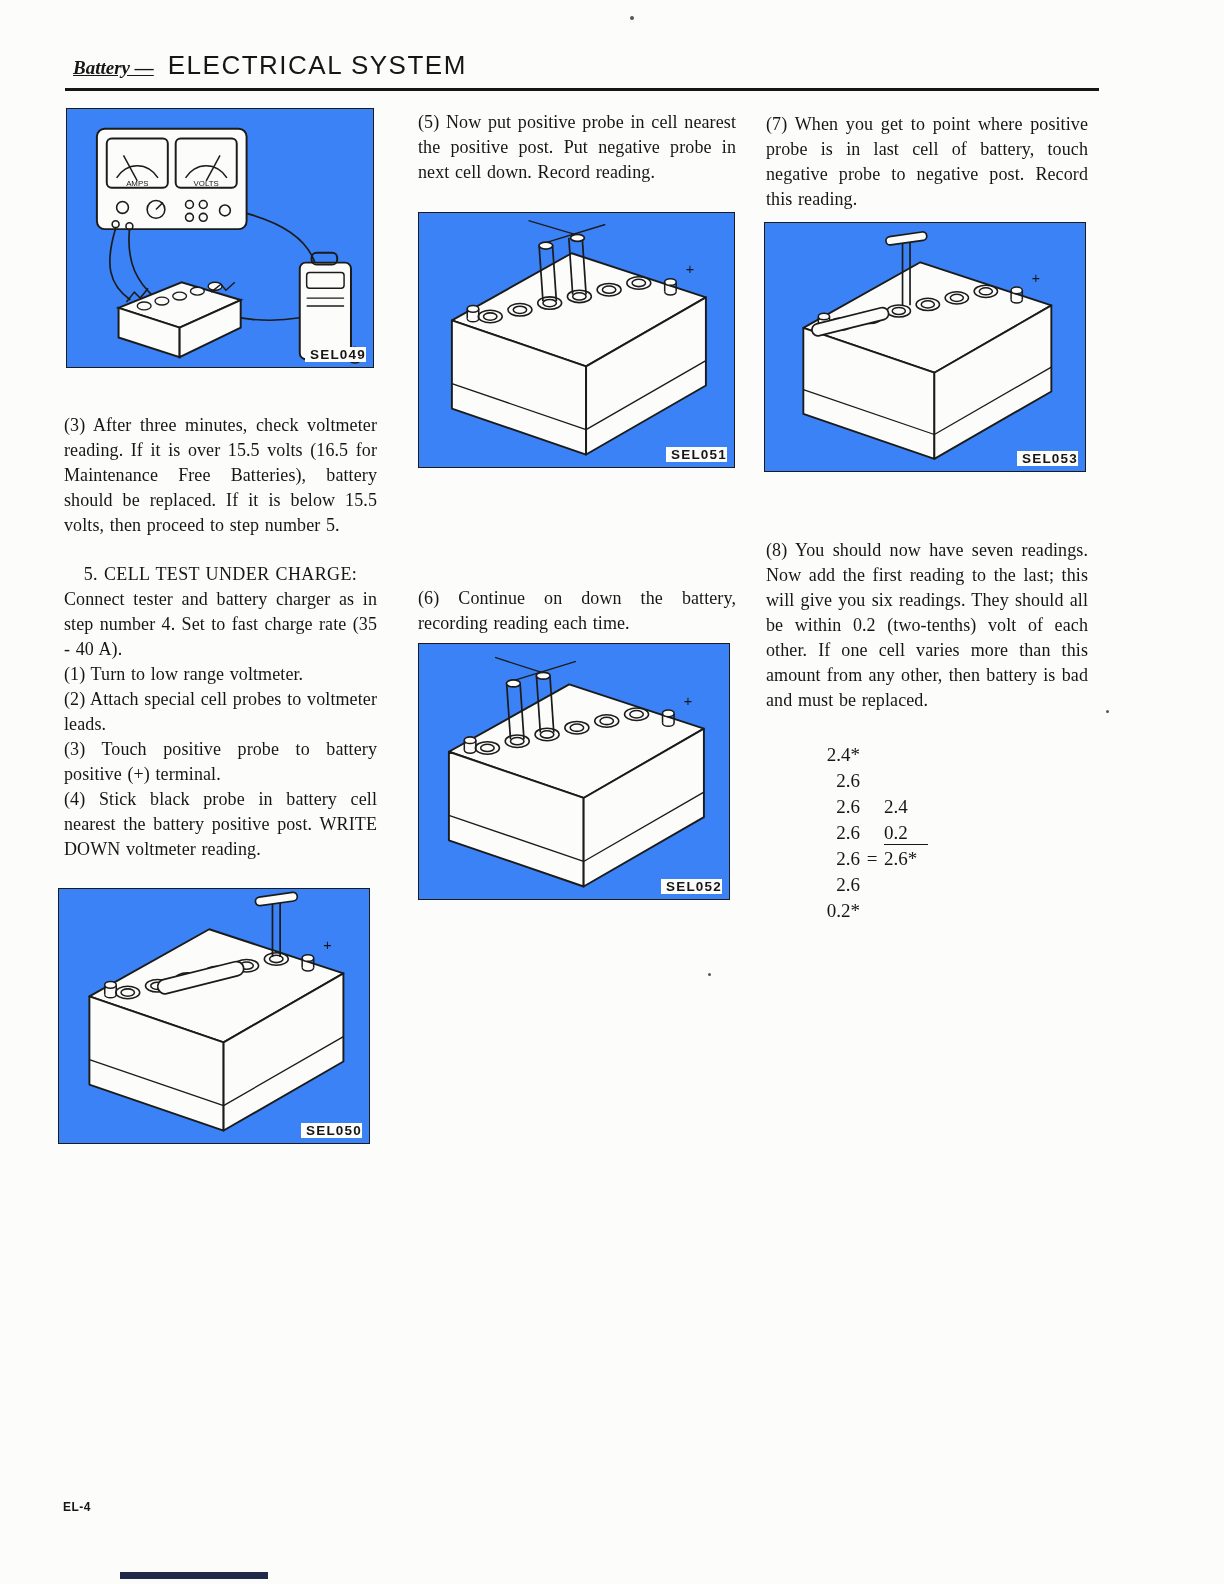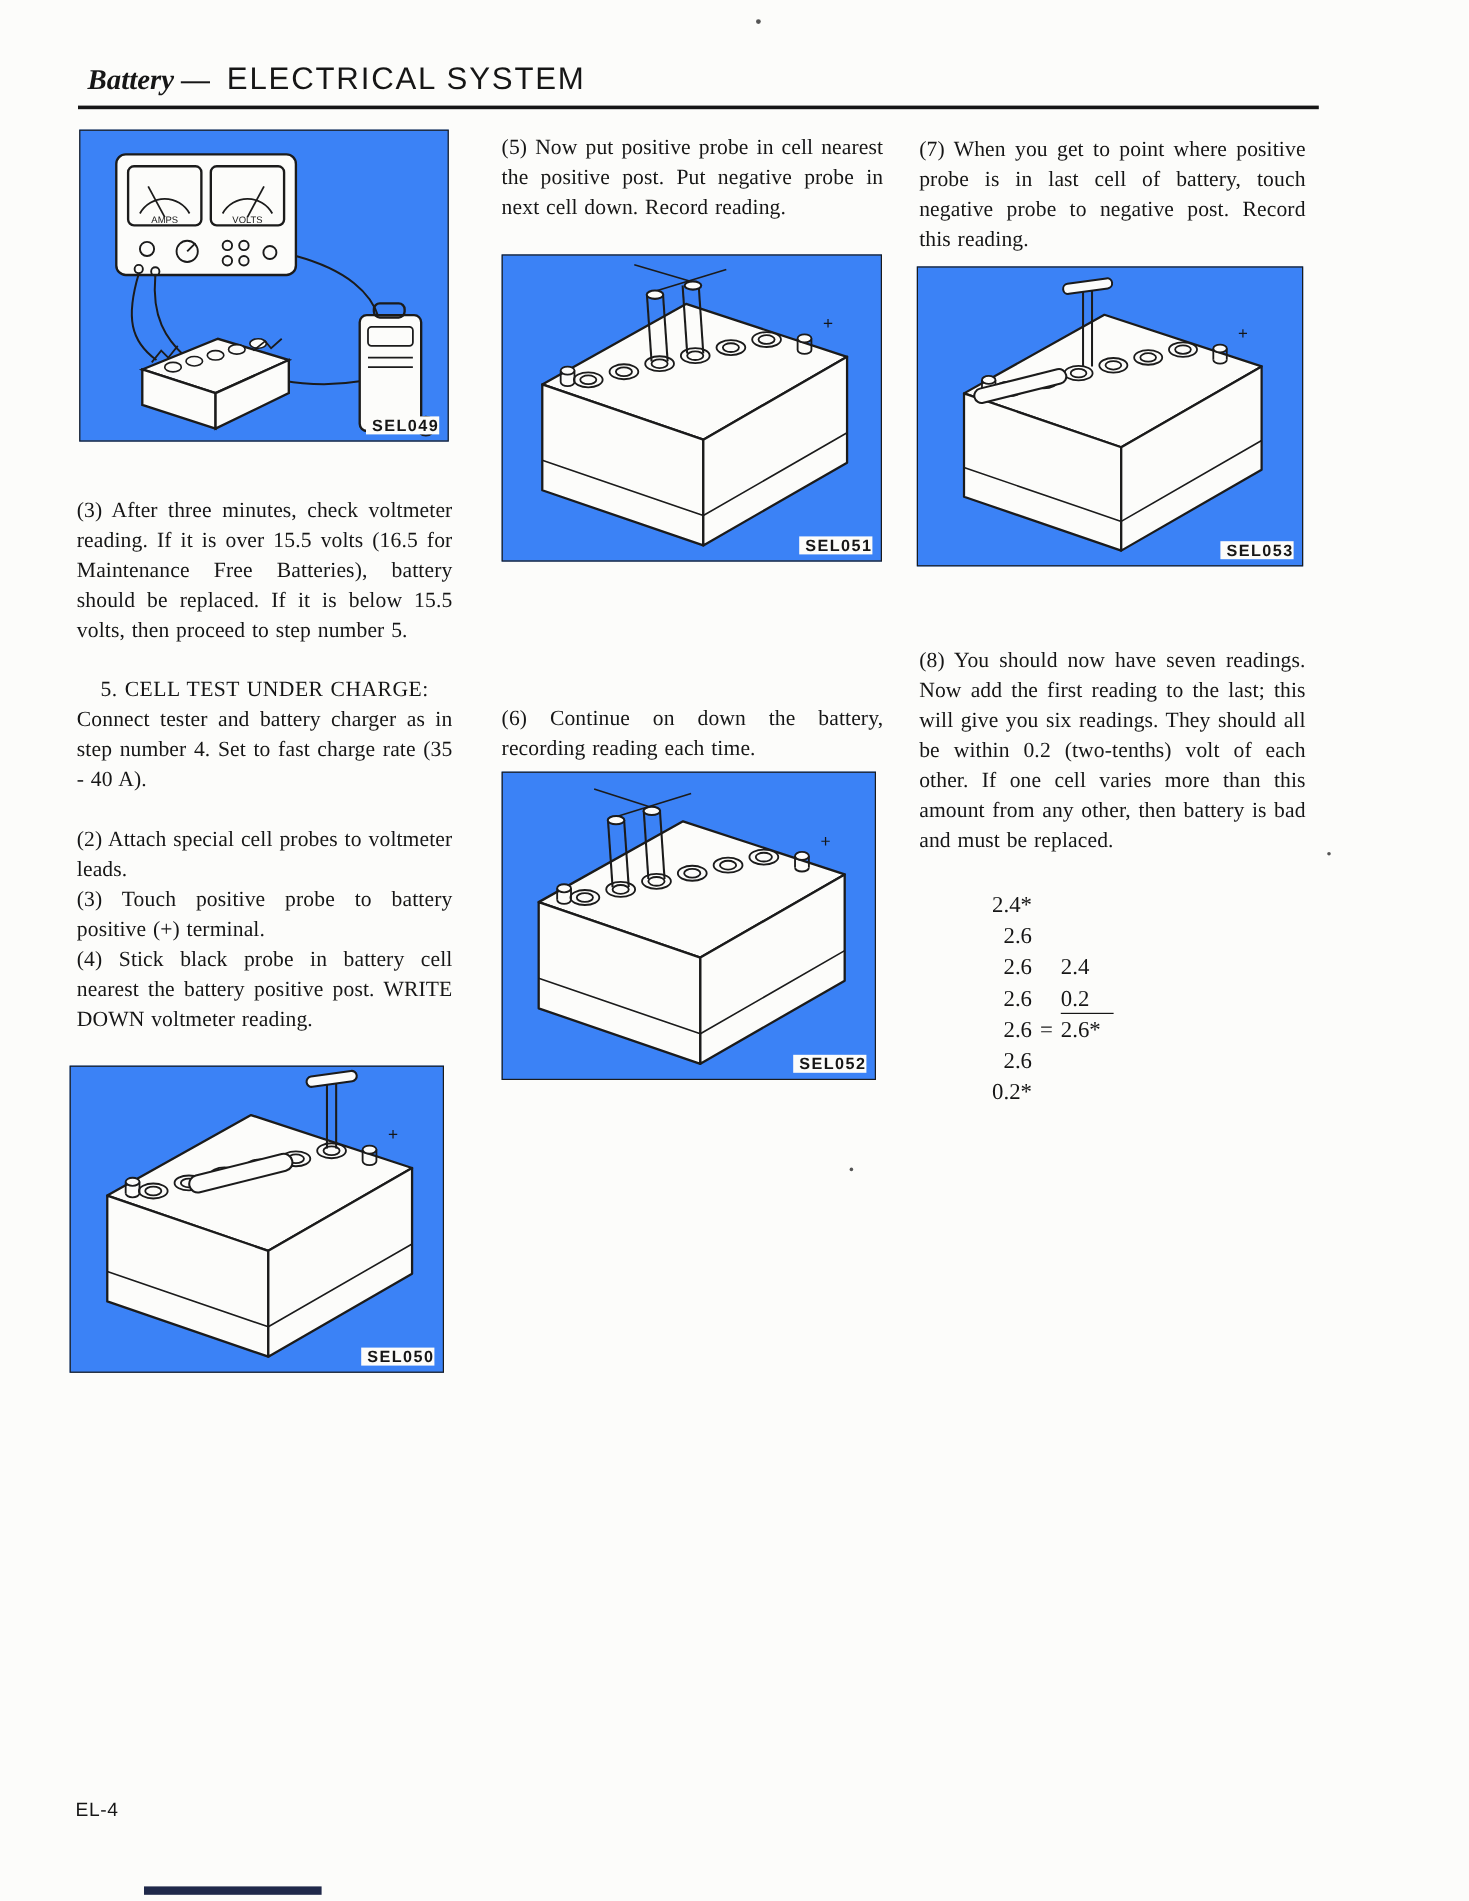--- a/index.html
+++ b/index.html
@@ -3,21 +3,21 @@
 <meta charset="utf-8">
 <style>
   * { margin:0; padding:0; box-sizing:border-box; }
   html,body { background:#ffffff; }
   .page {
     position:relative; width:1224px; height:1584px; margin:0 auto;
     background:#fcfcfa; color:#161616; overflow:hidden;
     font-family:"Liberation Serif", serif;
   }
   .hdr { position:absolute; left:73px; top:50px; display:flex; align-items:baseline; }
-  .hdr-section { font-family:"Liberation Serif", serif; font-style:italic; font-weight:bold; font-size:24px; }
+  .hdr-section { font-family:"Liberation Serif", serif; font-style:italic; font-weight:bold; font-size:19px;text-decoration:underline; }
   .hdr-title { font-family:"Liberation Sans", sans-serif; font-weight:normal; font-size:26px; letter-spacing:1.5px; margin-left:14px; }
   .hdr-rule { position:absolute; left:65px; top:88px; width:1034px; height:3px; background:#161616; }
 
   .para {
     position:absolute; font-size:18px; line-height:25px;
     text-align:justify; letter-spacing:0.1px; word-spacing:1px;
   }
   .step-heading { text-align:center; letter-spacing:0.4px; }
 
   .figbox { position:absolute; border:1.7px solid #1b1b1b; background:#3b82f6; }
@@ -30,21 +30,21 @@
 
   .readings { position:absolute; left:806px; top:744px; font-size:19px; }
   .rrow { display:grid; grid-template-columns:54px 24px 58px; height:26px; align-items:baseline; }
   .rleft { text-align:right; }
   .rop { text-align:center; }
   .rright { width:44px; }
   .rright.sum { border-bottom:1.7px solid #161616; }
 
   .footer {
     position:absolute; left:63px; top:1500px;
-    font-family:"Liberation Sans", sans-serif; font-weight:normal; font-size:16px; letter-spacing:0.5px;
+    font-family:"Liberation Sans", sans-serif; font-weight:bold; font-size:12px; letter-spacing:0.5px;
   }
   .bottom-bar { position:absolute; left:120px; top:1572px; width:148px; height:7px; background:#20294a; }
   .speck { position:absolute; background:#555; border-radius:50%; }
 </style>
 </head>
 <body>
 
 <div class="page">
 
   <svg width="0" height="0" style="position:absolute" aria-hidden="true">
@@ -135,20 +135,21 @@
         <circle cx="292" cy="250" r="8" stroke-width="1.6"></circle>
         <line x1="286" y1="254" x2="240" y2="254" stroke-width="1.4"></line>
       </g>
     </svg>
     <figcaption class="figlabel">SEL049</figcaption>
   </figure>
 
   <p class="para" style="left:64px; top:413px; width:313px;">(3) After three minutes, check voltmeter reading. If it is over 15.5 volts (16.5 for Maintenance Free Batteries), battery should be replaced. If it is below 15.5 volts, then proceed to step number 5.</p>
   <p class="para step-heading" style="left:64px; top:562px; width:313px;">5.  CELL TEST UNDER CHARGE:</p>
   <p class="para" style="left:64px; top:587px; width:313px;">Connect tester and battery charger as in step number 4. Set to fast charge rate (35 - 40 A).</p>
+  <p class="para" style="left:64px; top:662px; width:313px;">(1) Turn to low range voltmeter.</p>
   <p class="para" style="left:64px; top:687px; width:313px;">(2) Attach special cell probes to voltmeter leads.</p>
   <p class="para" style="left:64px; top:737px; width:313px;">(3) Touch positive probe to battery positive (+) terminal.</p>
   <p class="para" style="left:64px; top:787px; width:313px;">(4) Stick black probe in battery cell nearest the battery positive post. WRITE DOWN voltmeter reading.</p>
 
   <figure class="figbox" style="left:58px; top:860px; width:312px; height:256px;margin-top:28px;">
     <svg viewBox="0 0 320 265" preserveAspectRatio="xMidYMid meet">
       <use href="#battery-base"></use>
       <g fill="#fcfcfa" stroke="#1b1b1b" stroke-width="1.8">
         <rect x="100" y="85" width="92" height="15" rx="7.5" transform="rotate(-14 146 92)"></rect>
         <line x1="221" y1="71" x2="221" y2="12"></line>

